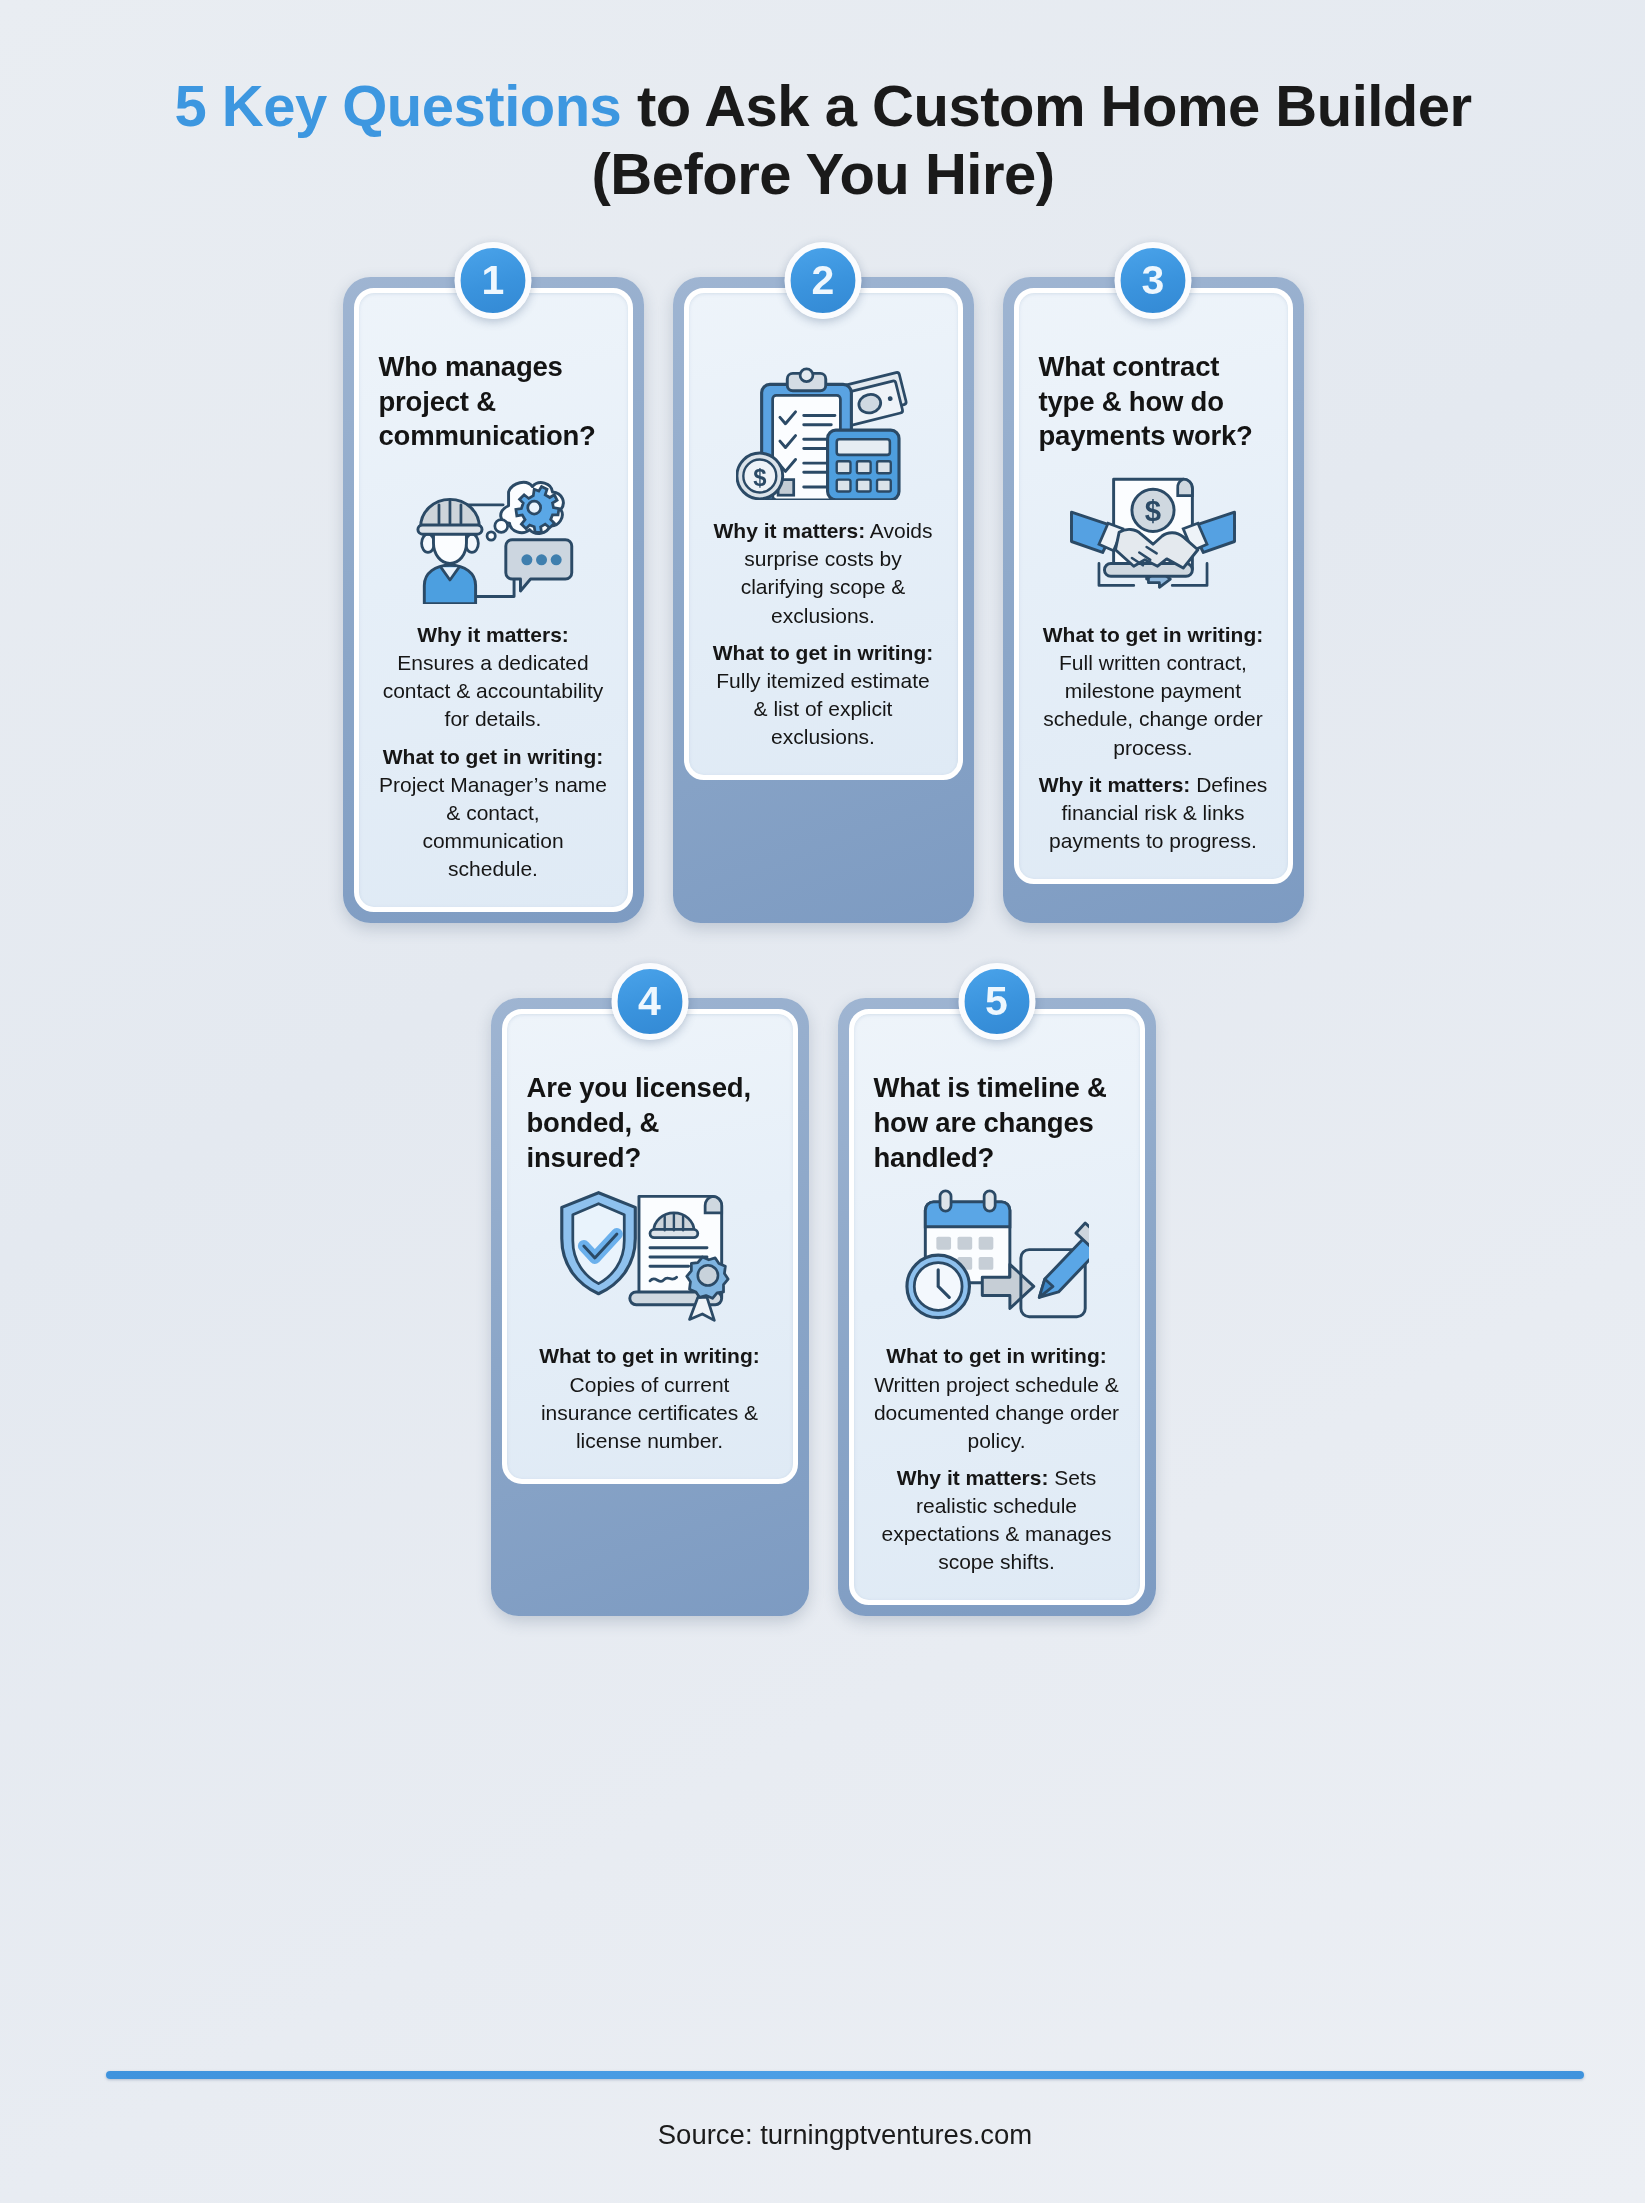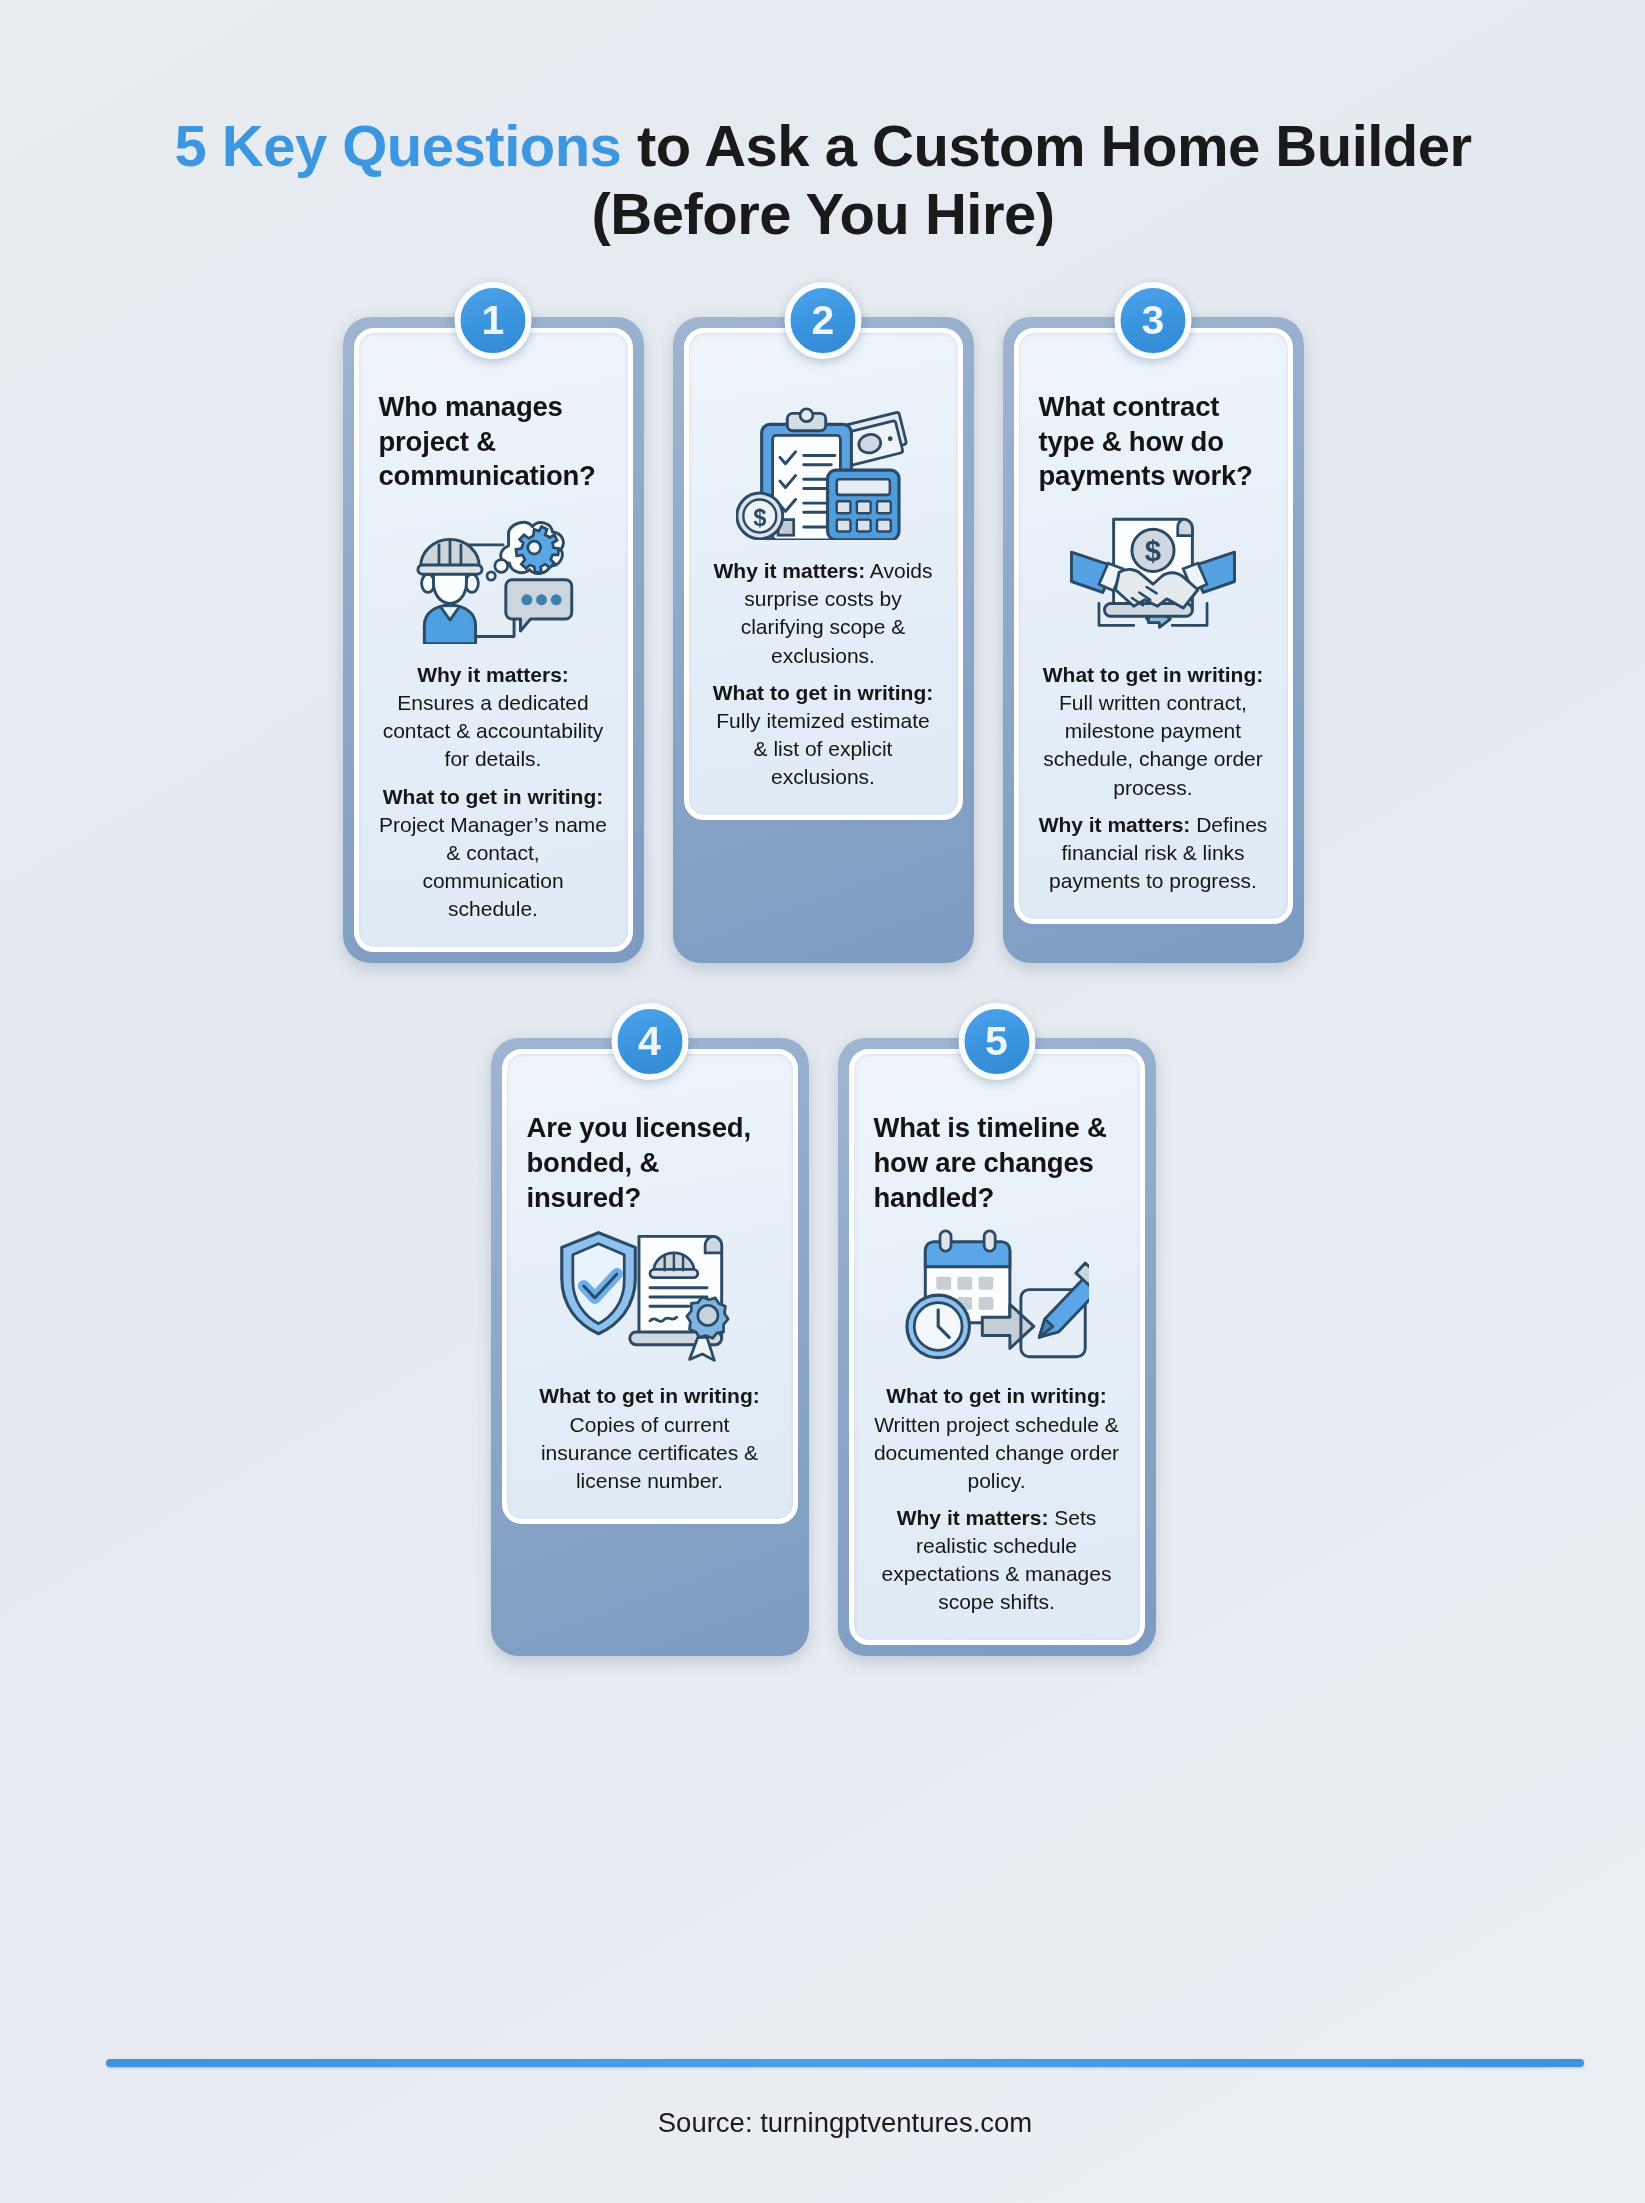--- a/index.html
+++ b/index.html
@@ -5,21 +5,21 @@
   * { margin:0; padding:0; box-sizing:border-box; }
   html,body { width:1646px; height:2204px; }
   body {
     font-family:"Liberation Sans", sans-serif;
     background:linear-gradient(150deg,#e9edf2 0%,#e4e9f0 40%,#eceff4 100%);
     position:relative;
     overflow:hidden;
   }
 
   
-  .header { padding:112px 110px 0 110px; text-align:center; }
+  .header { padding:72px 110px 0 110px; text-align:center; }
   .title {
     font-size:58px;
     font-weight:bold;
     color:#1a1a1a;
     line-height:1.18;
     letter-spacing:-0.5px;
   }
   .title .accent { color:#3d97e0; }
 
   
@@ -89,21 +89,21 @@
   .para {
     font-size:21px;
     color:#161616;
     line-height:1.34;
     text-align:center;
     margin-top:9px;
   }
   .para b { font-weight:bold; }
 
   
-  .footer { position:absolute; left:0; right:0; bottom:12px;padding-left:44px; }
+  .footer { position:absolute; left:0; right:0; bottom:0;padding-left:44px; }
   .rule {
     height:8.3px;
     margin:0 62px;
     border-radius:5.5px;
     background:linear-gradient(90deg,#3f93dd,#4c9fe6 50%,#3f93dd);
     box-shadow:0 0.9px 2.8px rgba(40,70,110,.28);
   }
   .source {
     text-align:center;
     font-size:27.5px;

